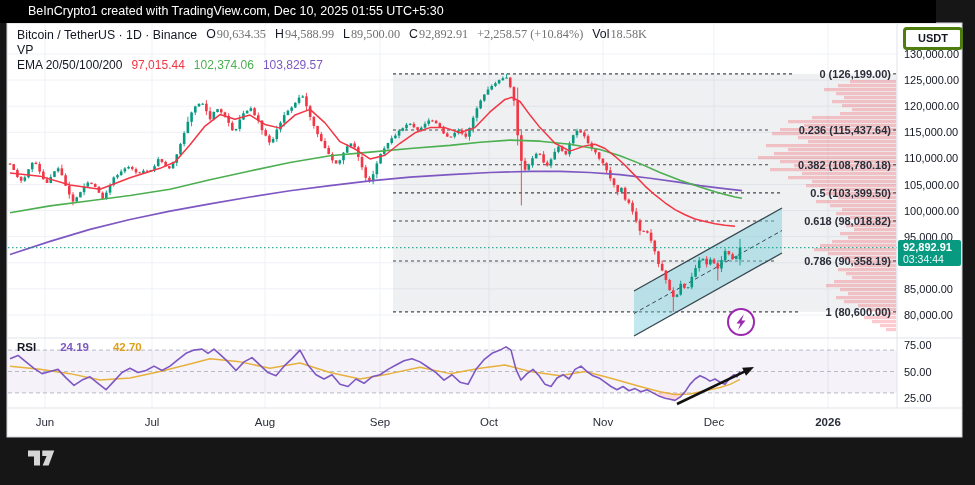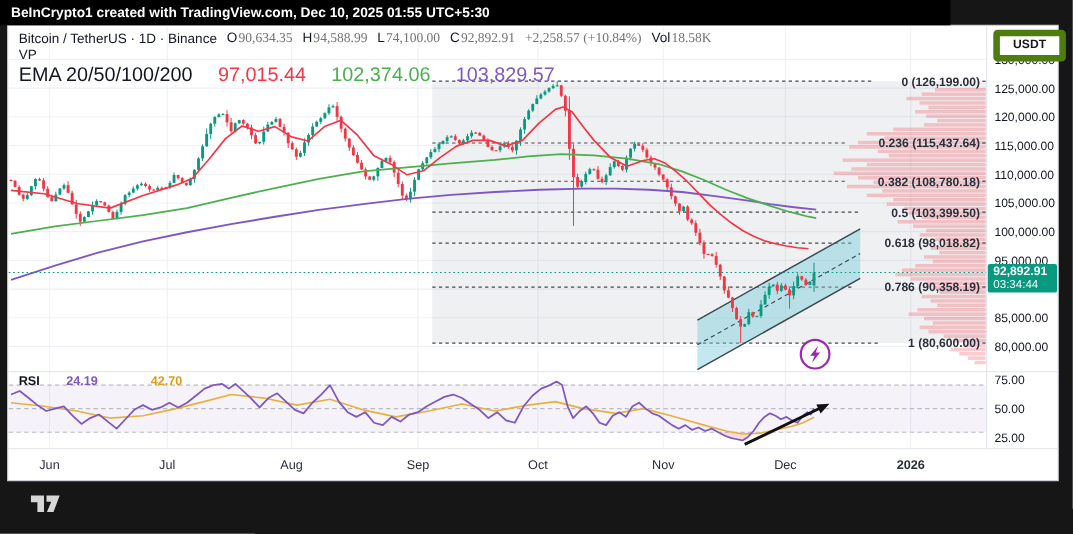--- a/index.html
+++ b/index.html
@@ -2,41 +2,41 @@
 <html><head>
 <meta charset="utf-8">
 <style>
   html,body{margin:0;padding:0;background:#161616;}
   body{width:975px;height:485px;position:relative;overflow:hidden;
        font-family:"Liberation Sans","DejaVu Sans",sans-serif;
        -webkit-font-smoothing:antialiased;}
   #stage{position:absolute;inset:0;width:975px;height:485px;}
   #chart-svg{position:absolute;left:0;top:0;}
   .overlay{position:absolute;z-index:5;}
-  #topbar{left:0;top:0;width:864px;height:23px;background:#000;color:#fff;
-          font-size:12.5px;font-weight:700;line-height:23px;padding-left:10px;
+  #topbar{left:0;top:0;width:936px;height:23px;background:#000;color:#fff;
+          font-size:12.5px;font-weight:400;line-height:23px;padding-left:28px;
           box-sizing:border-box;white-space:nowrap;}
   #legend{left:17px;top:27px;font-size:12.3px;color:#131722;display:flex;gap:9px;
           align-items:center;white-space:nowrap;}
   #legend .pair{display:flex;gap:1px;}
   .tv-green{color:#737373;font-family:Liberation Serif, serif;}
   .dark{color:#131722;}
   #vp-label{left:17px;top:43px;font-size:12.3px;color:#131722;}
-  #ema-row{left:17px;top:58px;font-size:18px;display:flex;gap:23px;color:#131722;white-space:nowrap;}
+  #ema-row{left:17px;top:58px;font-size:12px;display:flex;gap:9px;color:#131722;white-space:nowrap;}
   .c-red{color:#f23645;} .c-green{color:#4caf50;} .c-purple{color:#7e57c2;}
-  #usdt-chip{left:903px;top:27px;width:54px;height:17px;border:6px solid #4d7c0f;
+  #usdt-chip{left:903px;top:27px;width:54px;height:17px;border:3px solid #4d7c0f;
              border-radius:4px;background:#fff;color:#131722;font-size:11px;font-weight:600;
              text-align:center;line-height:17px;}
   #price-badge{left:898px;top:240px;width:63px;height:26px;background:#089981;color:#fff;
                border-radius:2px;font-size:11px;font-weight:700;padding:1px 0 0 5px;box-sizing:border-box;
                line-height:12px;}
   #price-badge .cd{font-weight:400;font-size:10.5px;opacity:.95;}
   #rsi-head{left:17px;top:341px;font-size:11.5px;display:flex;gap:24px;font-weight:600;white-space:nowrap;}
   #rsi-head .lbl{color:#131722;}
-  #rsi-head .v1{color:#7e57c2;} #rsi-head .v2{color:#dd9f1b;margin-left:24px;}
+  #rsi-head .v1{color:#7e57c2;} #rsi-head .v2{color:#dd9f1b;}
   #footer{left:0;top:437px;width:975px;height:48px;}
   #brand{position:absolute;left:28px;top:9px;display:flex;align-items:center;gap:9px;color:#d6d6d6;}
   #brand .word{font-size:20px;font-weight:700;letter-spacing:.2px;}
 </style>
 </head>
 <body>
 
 <div id="stage">
 
   <svg id="chart-svg" width="975" height="485">
@@ -595,21 +595,21 @@
     <span class="pair">
         <span class="dark">O</span>
         <span class="tv-green">90,634.35</span>
       </span>
     <span class="pair">
         <span class="dark">H</span>
         <span class="tv-green">94,588.99</span>
       </span>
     <span class="pair">
         <span class="dark">L</span>
-        <span class="tv-green">74,100.00</span>
+        <span class="tv-green">89,500.00</span>
       </span>
     <span class="pair">
         <span class="dark">C</span>
         <span class="tv-green">92,892.91</span>
       </span>
     <span class="tv-green">+2,258.57 (+10.84%)</span>
     <span class="pair">
         <span class="dark">Vol</span>
         <span class="tv-green">18.58K</span>
       </span>

